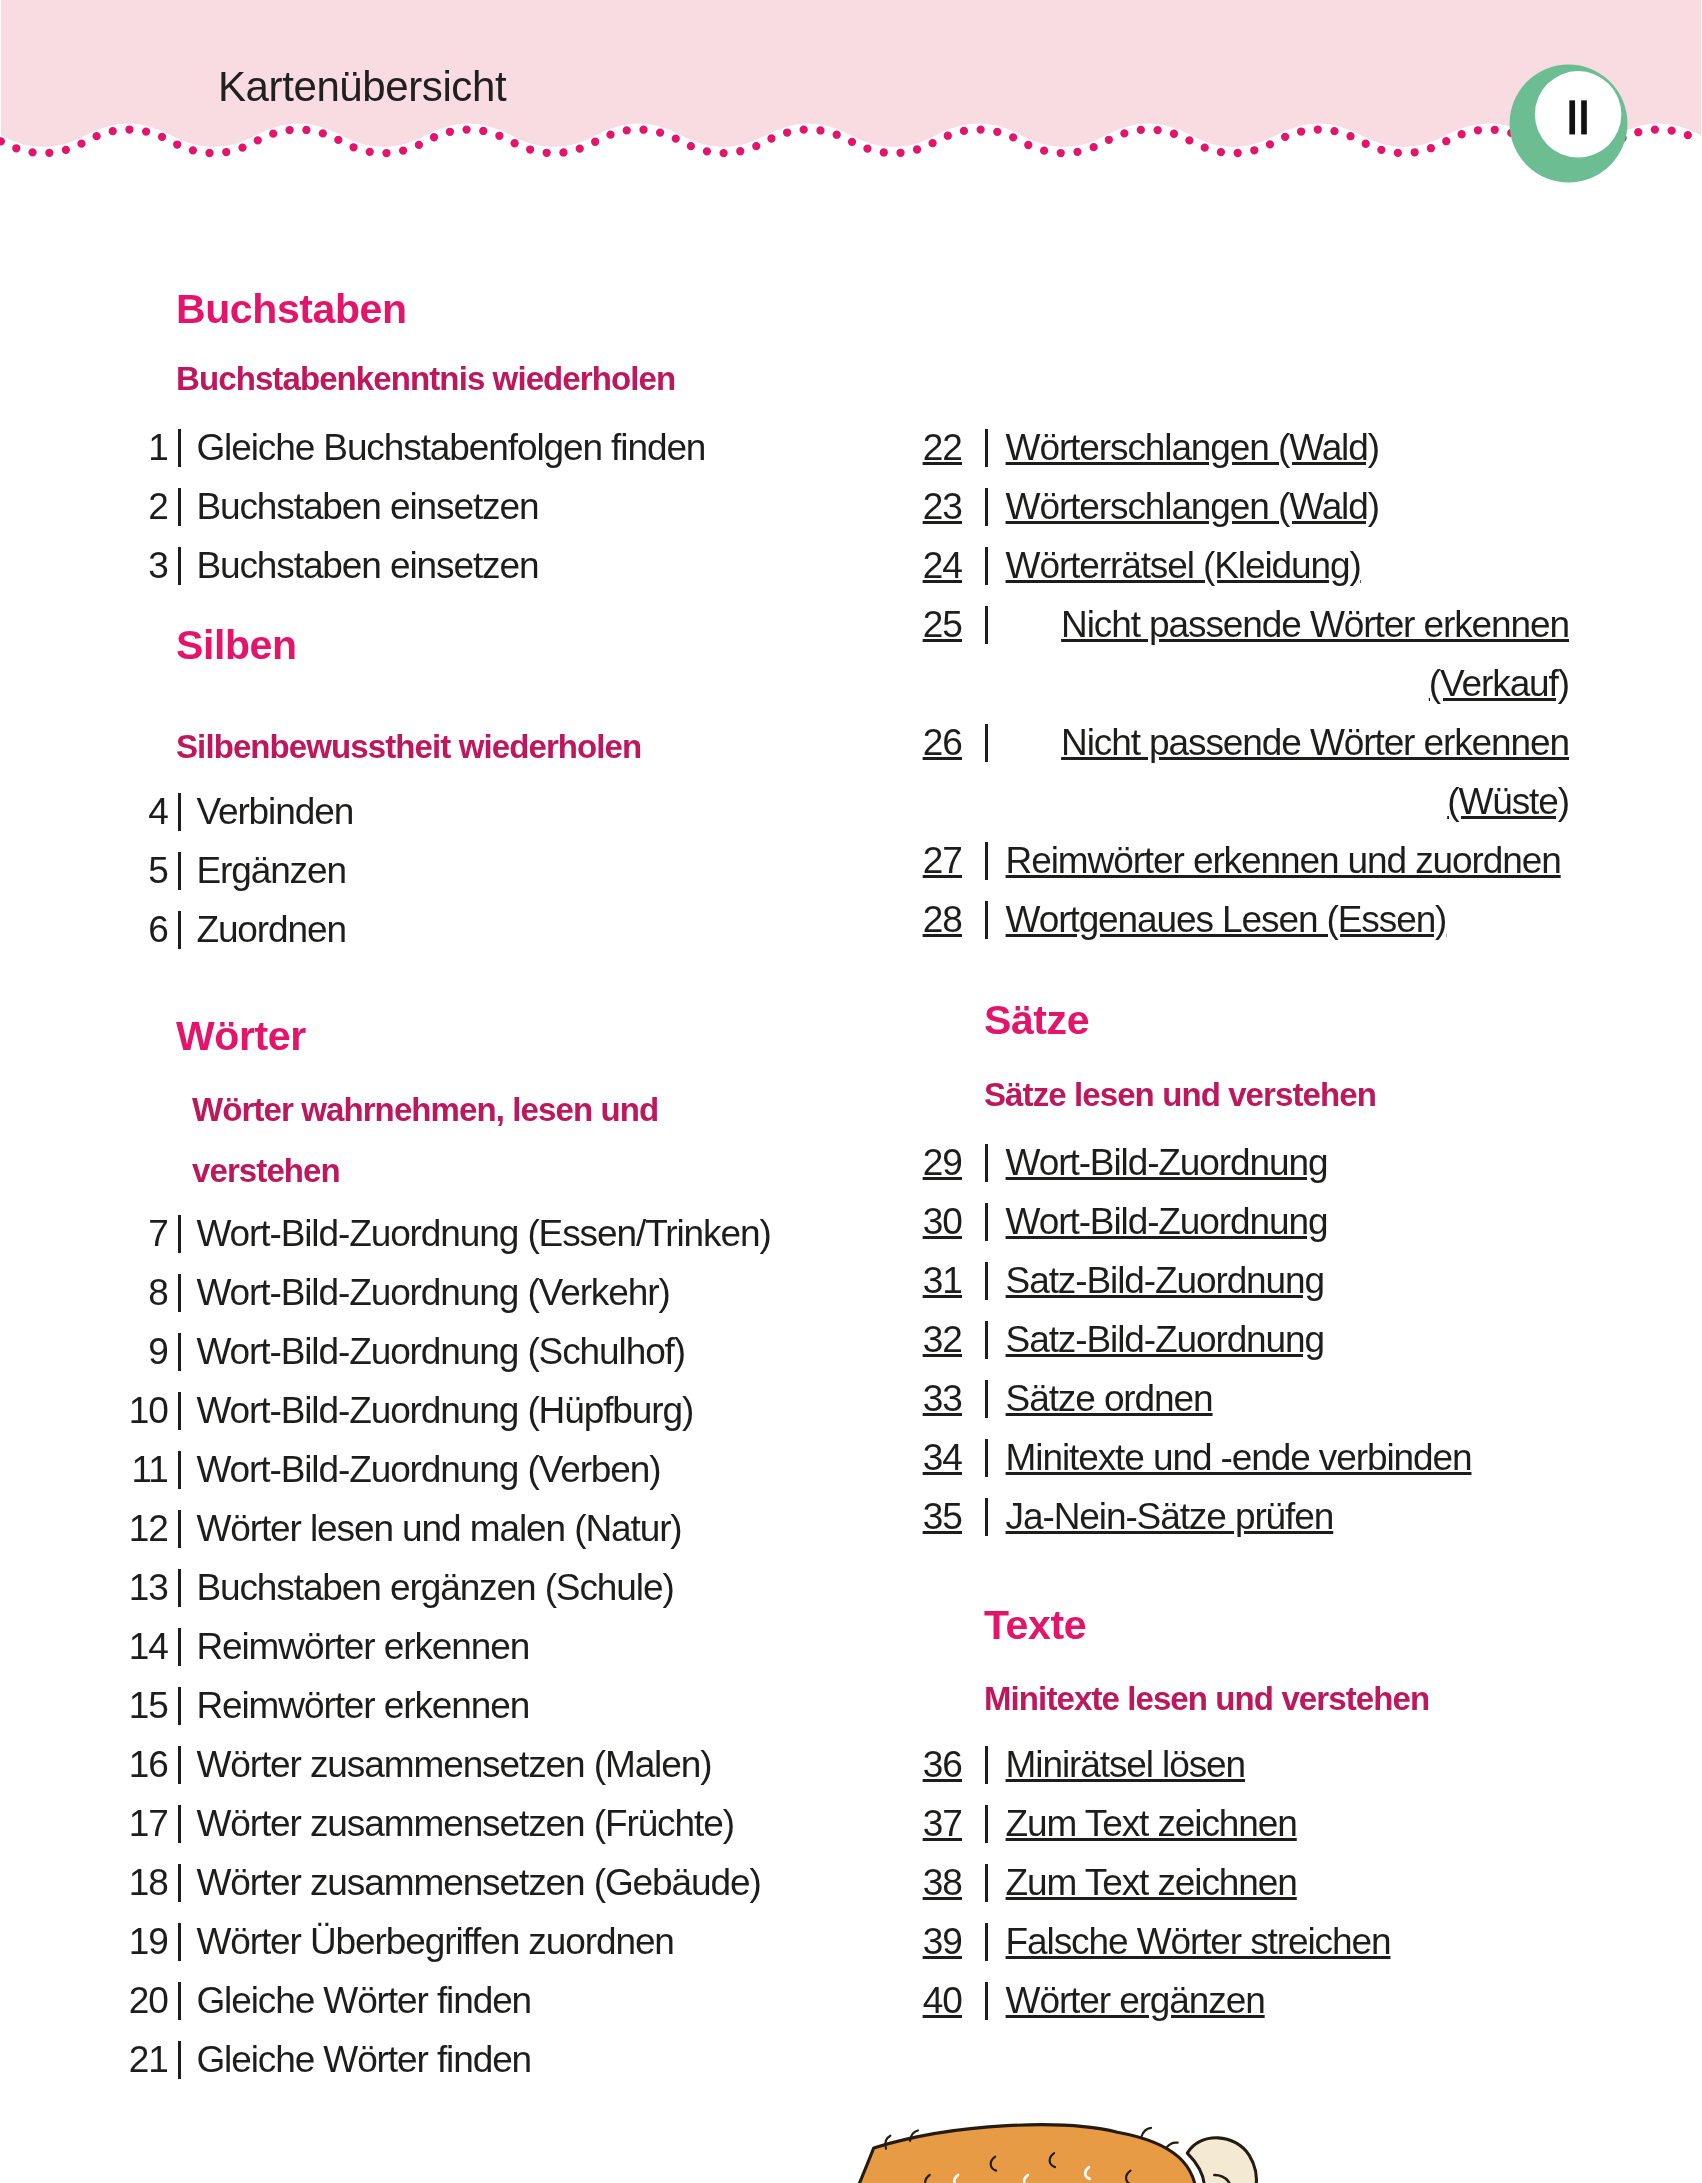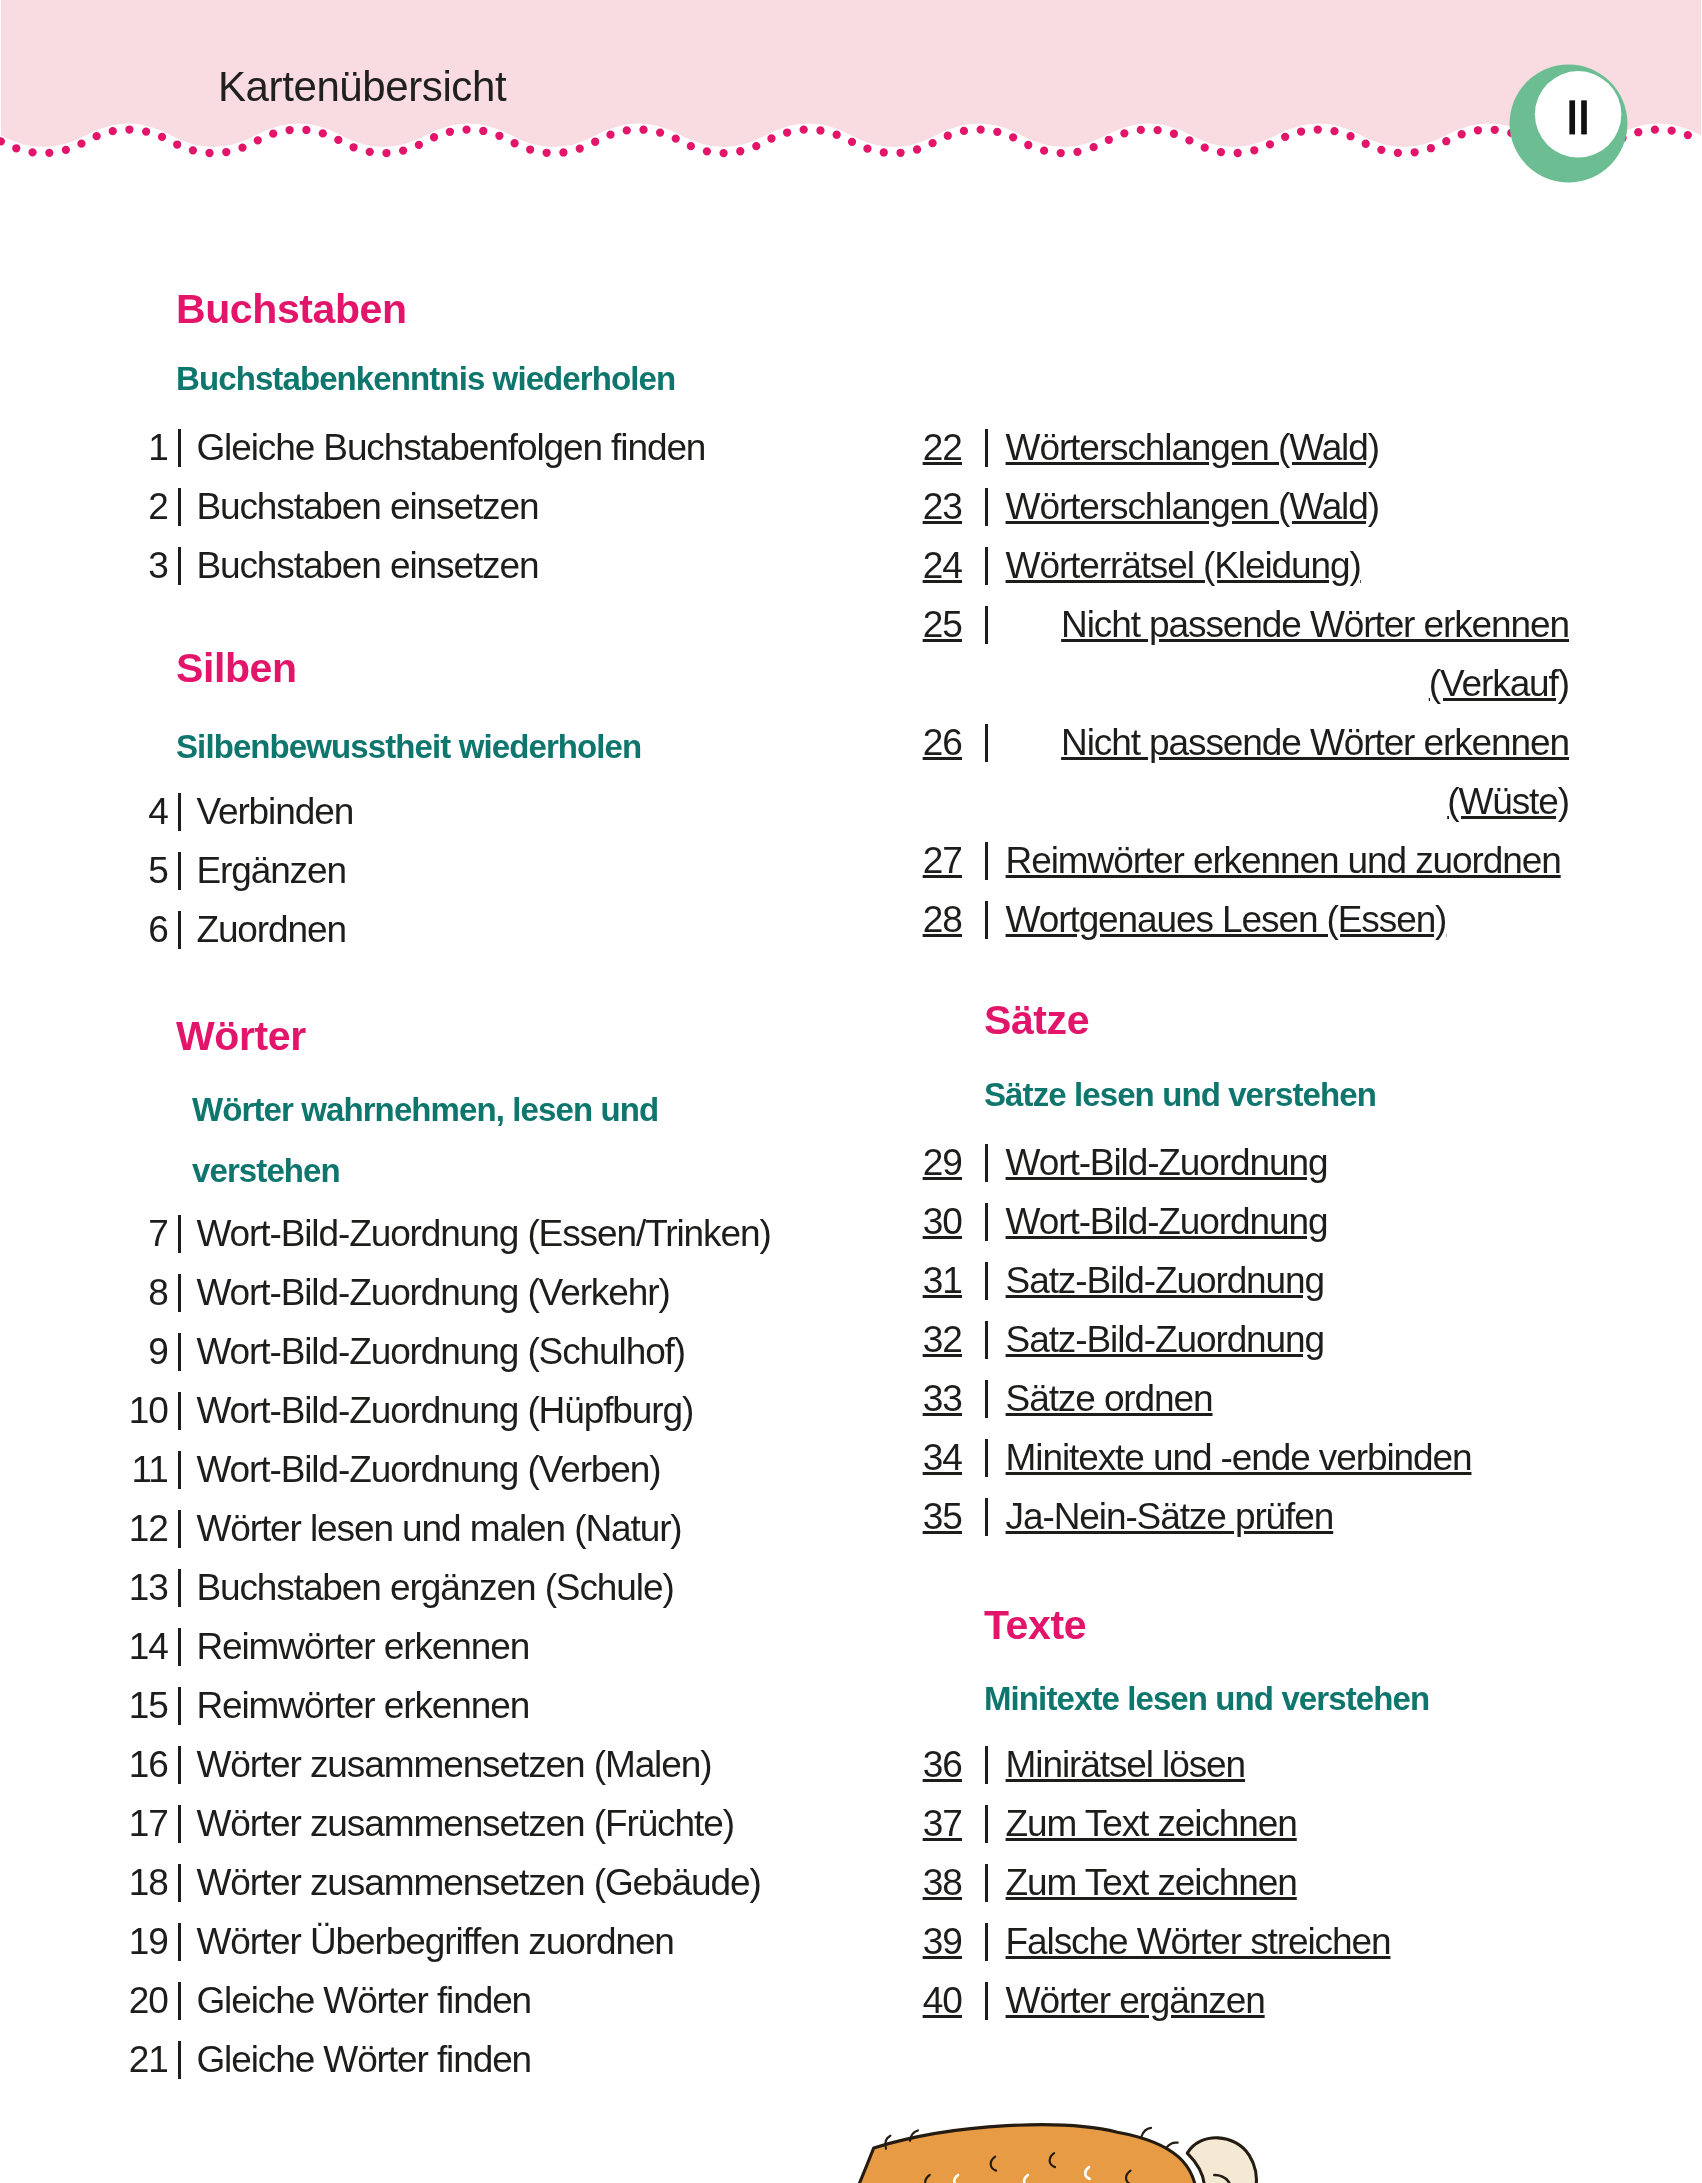--- a/index.html
+++ b/index.html
@@ -11,21 +11,21 @@
   
   .header-svg{position:absolute;left:0;top:0;z-index:1;}
   .page-title{position:absolute;left:218px;top:65px;z-index:2;
     font-size:42px;font-weight:normal;letter-spacing:-0.4px;color:#20201e;line-height:44px;}
   .badge-svg{position:absolute;left:1503px;top:58px;z-index:3;}
 
   
   .heading{position:absolute;font-size:41px;font-weight:bold;letter-spacing:-0.4px;
     color:#e3156b;line-height:41px;white-space:nowrap;z-index:2;}
   .subheading{position:absolute;font-size:33px;font-weight:bold;letter-spacing:-0.9px;
-    color:#0f766e;line-height:39px;white-space:nowrap;z-index:2;}
+    color:#be185d;line-height:39px;white-space:nowrap;z-index:2;}
   #sub-woerter{line-height:61px;white-space:normal;width:546px;}
 
   
   .list{position:absolute;z-index:2;}
   .list-left{left:103px;width:742px;}
   .list-right{left:897px;width:672px;text-decoration:underline;}
   .row{display:flex;align-items:flex-start;}
   .num{width:65px;text-align:right;font-size:37px;line-height:59px;
     letter-spacing:-0.9px;flex:0 0 65px;}
   .pipe{width:3.1px;height:38px;background:#1d1d1b;margin-top:11.4px;flex:0 0 3.1px;}
@@ -37,21 +37,21 @@
 
   #list-1{top:418px;}
   #list-2{top:782px;}
   #list-3{top:1204px;}
   #list-4{top:418px;}
   #list-5{top:1133px;}
   #list-6{top:1735px;}
 
   #h-buchstaben{left:176px;top:289px;}
   #sub-buchstaben{left:176px;top:359px;}
-  #h-silben{left:176px;top:648px;}
+  #h-silben{left:176px;top:625px;}
   #sub-silben{left:176px;top:727px;}
   #h-woerter{left:176px;top:1016px;}
   #sub-woerter{left:192px;top:1079px;}
   #h-saetze{left:984px;top:1000px;}
   #sub-saetze{left:984px;top:1075px;}
   #h-texte{left:984px;top:1605px;}
   #sub-texte{left:984px;top:1679px;}
   .llama-svg{position:absolute;left:624px;top:2044px;z-index:2;}
 </style>
 </head>

